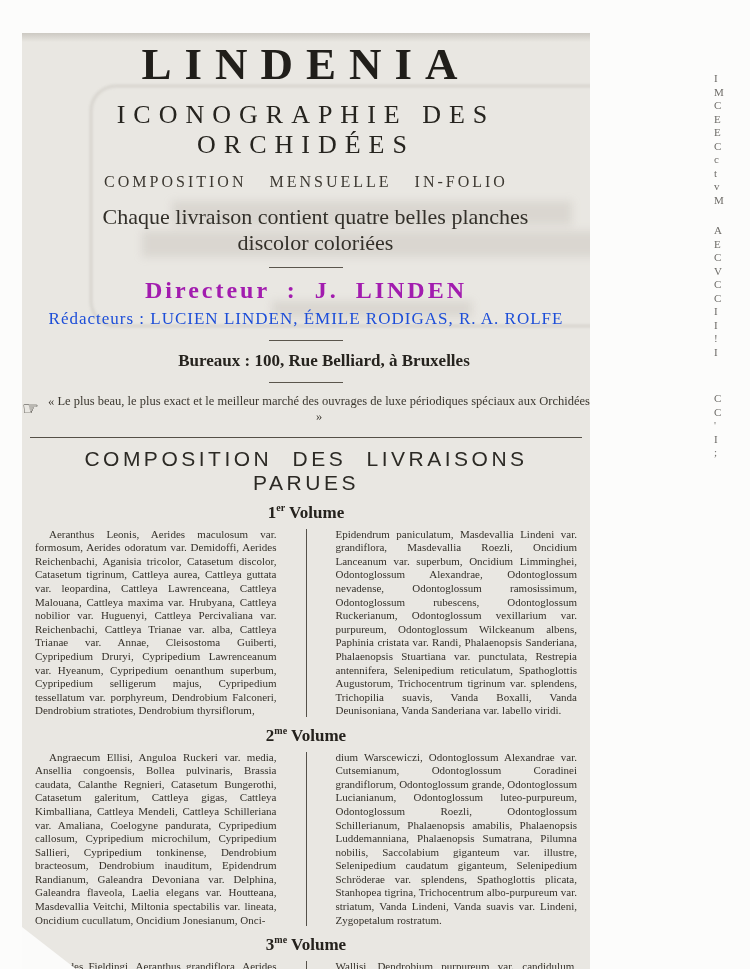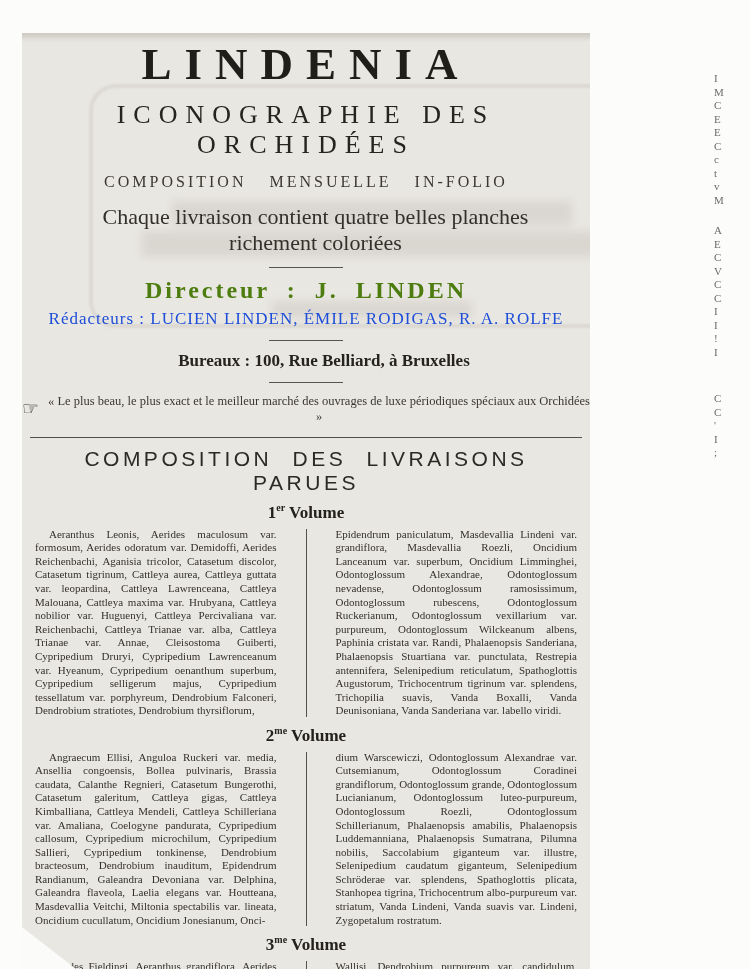--- a/index.html
+++ b/index.html
@@ -34,21 +34,21 @@
   }
   .content { position:relative; text-align:center; }
 
   .title   { margin-top:9px; font-size:45px; line-height:1.0; font-weight:bold;
              letter-spacing:13px; color:#201e1a; }
   .subtitle{ margin-top:13px; font-size:26px; letter-spacing:8px; color:#26241f; }
   .publine { margin-top:13px; font-size:16px; letter-spacing:3px; word-spacing:16px; color:#3c3831; }
   .tagline { margin-top:13px; font-size:22px; line-height:1.18; color:#33302a;margin-left:19px; }
   .rule-short { width:74px; border:0; border-top:1px solid #5a554c; margin:11px auto 0; }
   .directeur  { margin-top:9px; font-size:24px; font-weight:bold; letter-spacing:3px;
-                word-spacing:8px; color:#4d7c0f; }
+                word-spacing:8px; color:#a21caf; }
   .redacteurs { margin-top:5px; font-size:17px; letter-spacing:1px; color:#1d4ed8; }
   .bureaux    { margin-top:10px; font-size:17px; font-weight:bold; color:#26231e;padding-left:36px; }
   .quote-row  { margin-top:11px; display:flex; justify-content:center; align-items:center;
                 gap:9px; font-size:12.5px; color:#3b372f; }
   .manicule   { font-size:19px; line-height:1; color:#33302a; }
   .rule-full  { border:0; border-top:1px solid #555047; margin:13px 8px 0; }
 
   .comp-heading { margin-top:9px; font-family:"Liberation Sans", sans-serif;
                   font-size:21px; letter-spacing:3.5px; word-spacing:11px; color:#2c2a25; }
   .vol-heading  { margin-top:7px; margin-bottom:2px; font-size:17px; font-weight:bold; color:#25221d; }
@@ -74,21 +74,21 @@
   <div class="ghost-bar b1"></div>
   <div class="ghost-bar b2"></div>
   <div class="ghost-bar b3"></div>
 
   <div class="content">
     <div class="title">LINDENIA</div>
     <div class="subtitle">ICONOGRAPHIE DES ORCHIDÉES</div>
     <div class="publine">COMPOSITION MENSUELLE IN-FOLIO</div>
     <div class="tagline">
       <div>Chaque livraison contient quatre belles planches</div>
-      <div>richement coloriées</div>
+      <div>discolor coloriées</div>
     </div>
     <hr class="rule-short">
     <div class="directeur">Directeur : J. LINDEN</div>
     <div class="redacteurs">Rédacteurs : LUCIEN LINDEN, ÉMILE RODIGAS, R. A. ROLFE</div>
     <hr class="rule-short">
     <div class="bureaux">Bureaux : 100, Rue Belliard, à Bruxelles</div>
     <hr class="rule-short">
     <div class="quote-row">
       <span class="manicule">☞</span>
       <span>« Le plus beau, le plus exact et le meilleur marché des ouvrages de luxe périodiques spéciaux aux Orchidées »</span>

